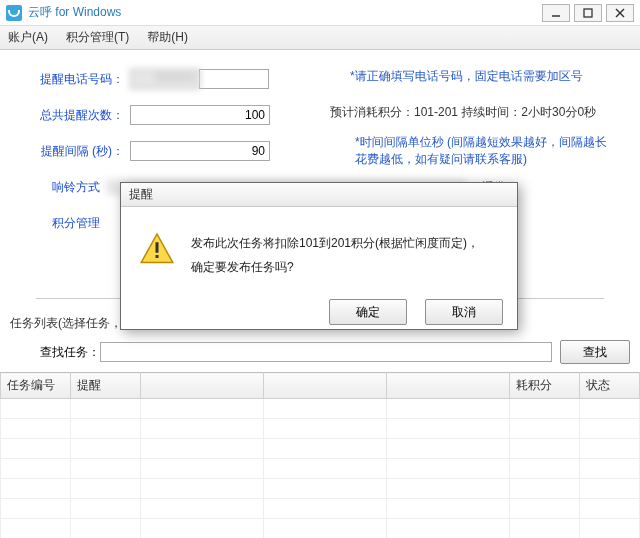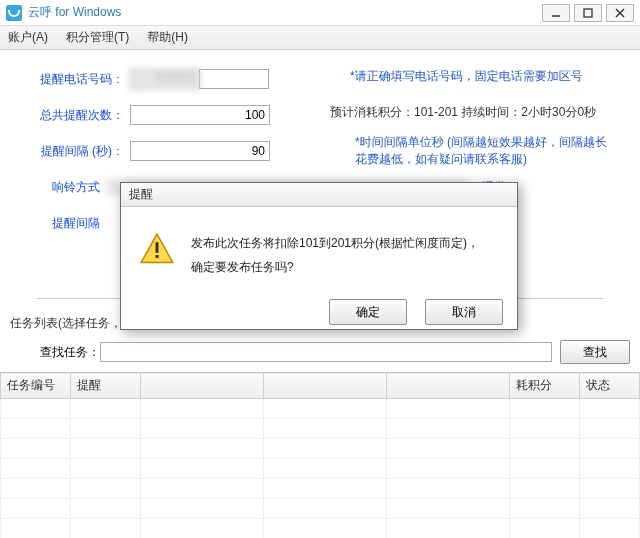--- a/index.html
+++ b/index.html
@@ -85,21 +85,21 @@
     <div class="lbl">提醒间隔 (秒)：</div>
     <input class="inp" style="width: 140px;" value="90">
     <div class="note rightcol" style="top:84px; width:260px; line-height:1.4;margin-left:25px;">*时间间隔单位秒 (间隔越短效果越好，间隔越长花费越低，如有疑问请联系客服)</div>
   </div>
   <div class="row">
     <div class="lbl" style="width:64px">响铃方式</div>
     <div class="blur" style="width:360px; height:16px;"></div>
     <div class="note" style="margin-left:4px;">、通常</div>
   </div>
   <div class="row">
-    <div class="lbl" style="width:64px">提醒间隔</div>
+    <div class="lbl" style="width:64px">积分管理</div>
   </div>
   <div style="height:40px;"></div>
   <div class="divider"></div>
 </div>
 
 <div class="tasklabel">任务列表(选择任务，</div>
 <div class="searchrow">
   <span style="">查找任务：</span>
   <input style="">
   <button class="btn">查找</button>

